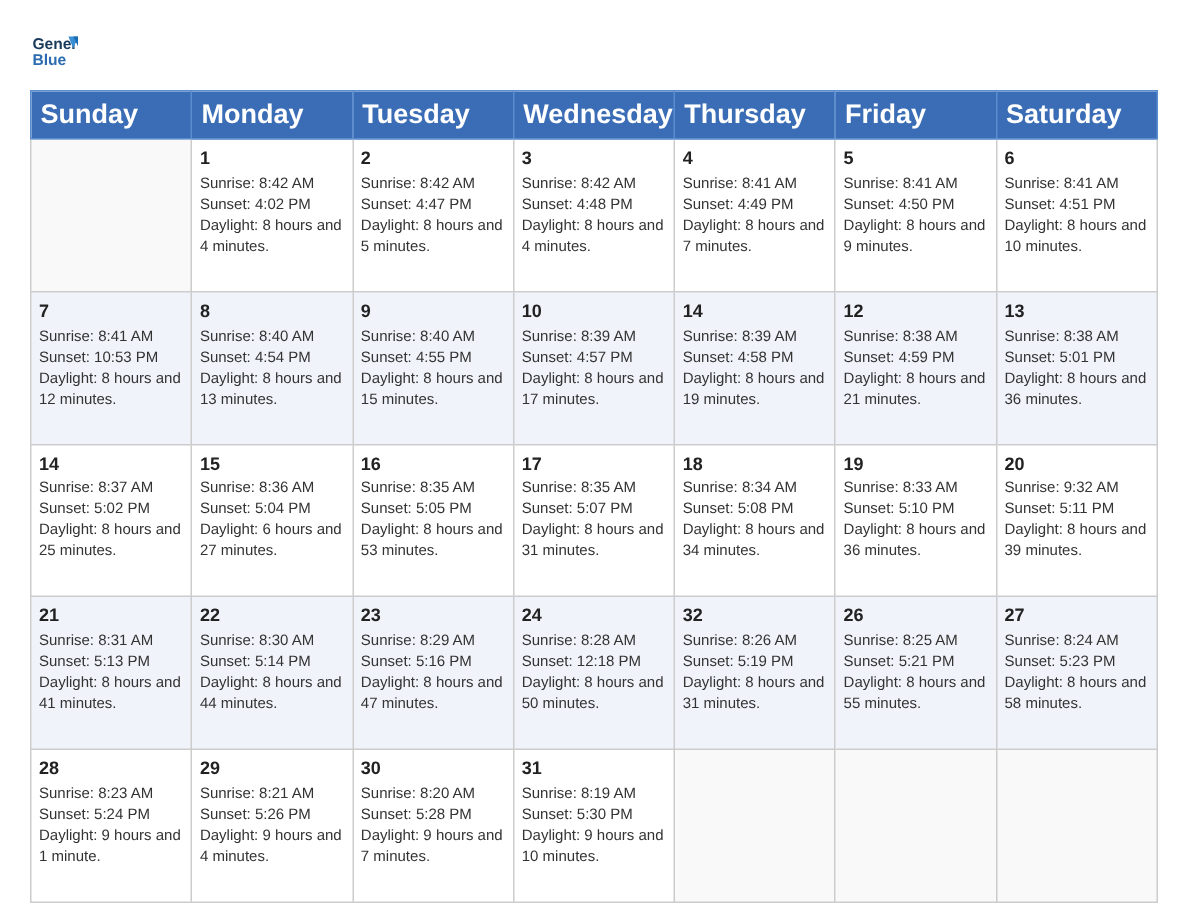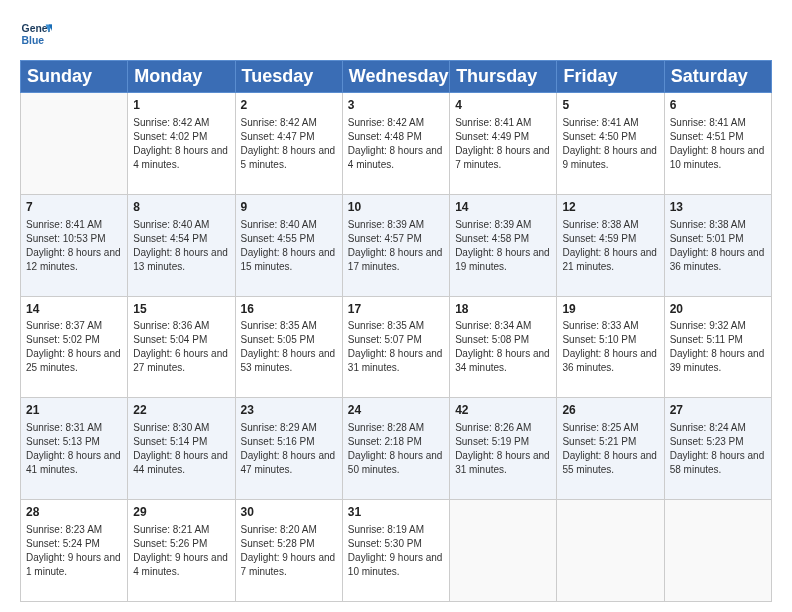--- a/index.html
+++ b/index.html
@@ -140,22 +140,22 @@
           <td><span class="day-number">16</span><span>Sunrise: 8:35 AM</span><br><span>Sunset: 5:05 PM</span><br><span>Daylight: 8 hours and 53 minutes.</span></td>
           <td><span class="day-number">17</span><span>Sunrise: 8:35 AM</span><br><span>Sunset: 5:07 PM</span><br><span>Daylight: 8 hours and 31 minutes.</span></td>
           <td><span class="day-number">18</span><span>Sunrise: 8:34 AM</span><br><span>Sunset: 5:08 PM</span><br><span>Daylight: 8 hours and 34 minutes.</span></td>
           <td><span class="day-number">19</span><span>Sunrise: 8:33 AM</span><br><span>Sunset: 5:10 PM</span><br><span>Daylight: 8 hours and 36 minutes.</span></td>
           <td><span class="day-number">20</span><span>Sunrise: 9:32 AM</span><br><span>Sunset: 5:11 PM</span><br><span>Daylight: 8 hours and 39 minutes.</span></td>
         </tr>
         <tr class="row-alt">
           <td><span class="day-number">21</span><span>Sunrise: 8:31 AM</span><br><span>Sunset: 5:13 PM</span><br><span>Daylight: 8 hours and 41 minutes.</span></td>
           <td><span class="day-number">22</span><span>Sunrise: 8:30 AM</span><br><span>Sunset: 5:14 PM</span><br><span>Daylight: 8 hours and 44 minutes.</span></td>
           <td><span class="day-number">23</span><span>Sunrise: 8:29 AM</span><br><span>Sunset: 5:16 PM</span><br><span>Daylight: 8 hours and 47 minutes.</span></td>
-          <td><span class="day-number">24</span><span>Sunrise: 8:28 AM</span><br><span>Sunset: 2:18 PM</span><br><span>Daylight: 8 hours and 50 minutes.</span></td>
-          <td><span class="day-number">42</span><span>Sunrise: 8:26 AM</span><br><span>Sunset: 5:19 PM</span><br><span>Daylight: 8 hours and 31 minutes.</span></td>
+          <td><span class="day-number">24</span><span>Sunrise: 8:28 AM</span><br><span>Sunset: 12:18 PM</span><br><span>Daylight: 8 hours and 50 minutes.</span></td>
+          <td><span class="day-number">32</span><span>Sunrise: 8:26 AM</span><br><span>Sunset: 5:19 PM</span><br><span>Daylight: 8 hours and 31 minutes.</span></td>
           <td><span class="day-number">26</span><span>Sunrise: 8:25 AM</span><br><span>Sunset: 5:21 PM</span><br><span>Daylight: 8 hours and 55 minutes.</span></td>
           <td><span class="day-number">27</span><span>Sunrise: 8:24 AM</span><br><span>Sunset: 5:23 PM</span><br><span>Daylight: 8 hours and 58 minutes.</span></td>
         </tr>
         <tr>
           <td><span class="day-number">28</span><span>Sunrise: 8:23 AM</span><br><span>Sunset: 5:24 PM</span><br><span>Daylight: 9 hours and 1 minute.</span></td>
           <td><span class="day-number">29</span><span>Sunrise: 8:21 AM</span><br><span>Sunset: 5:26 PM</span><br><span>Daylight: 9 hours and 4 minutes.</span></td>
           <td><span class="day-number">30</span><span>Sunrise: 8:20 AM</span><br><span>Sunset: 5:28 PM</span><br><span>Daylight: 9 hours and 7 minutes.</span></td>
           <td><span class="day-number">31</span><span>Sunrise: 8:19 AM</span><br><span>Sunset: 5:30 PM</span><br><span>Daylight: 9 hours and 10 minutes.</span></td>
           <td class="cell-empty"></td>
           <td class="cell-empty"></td>

